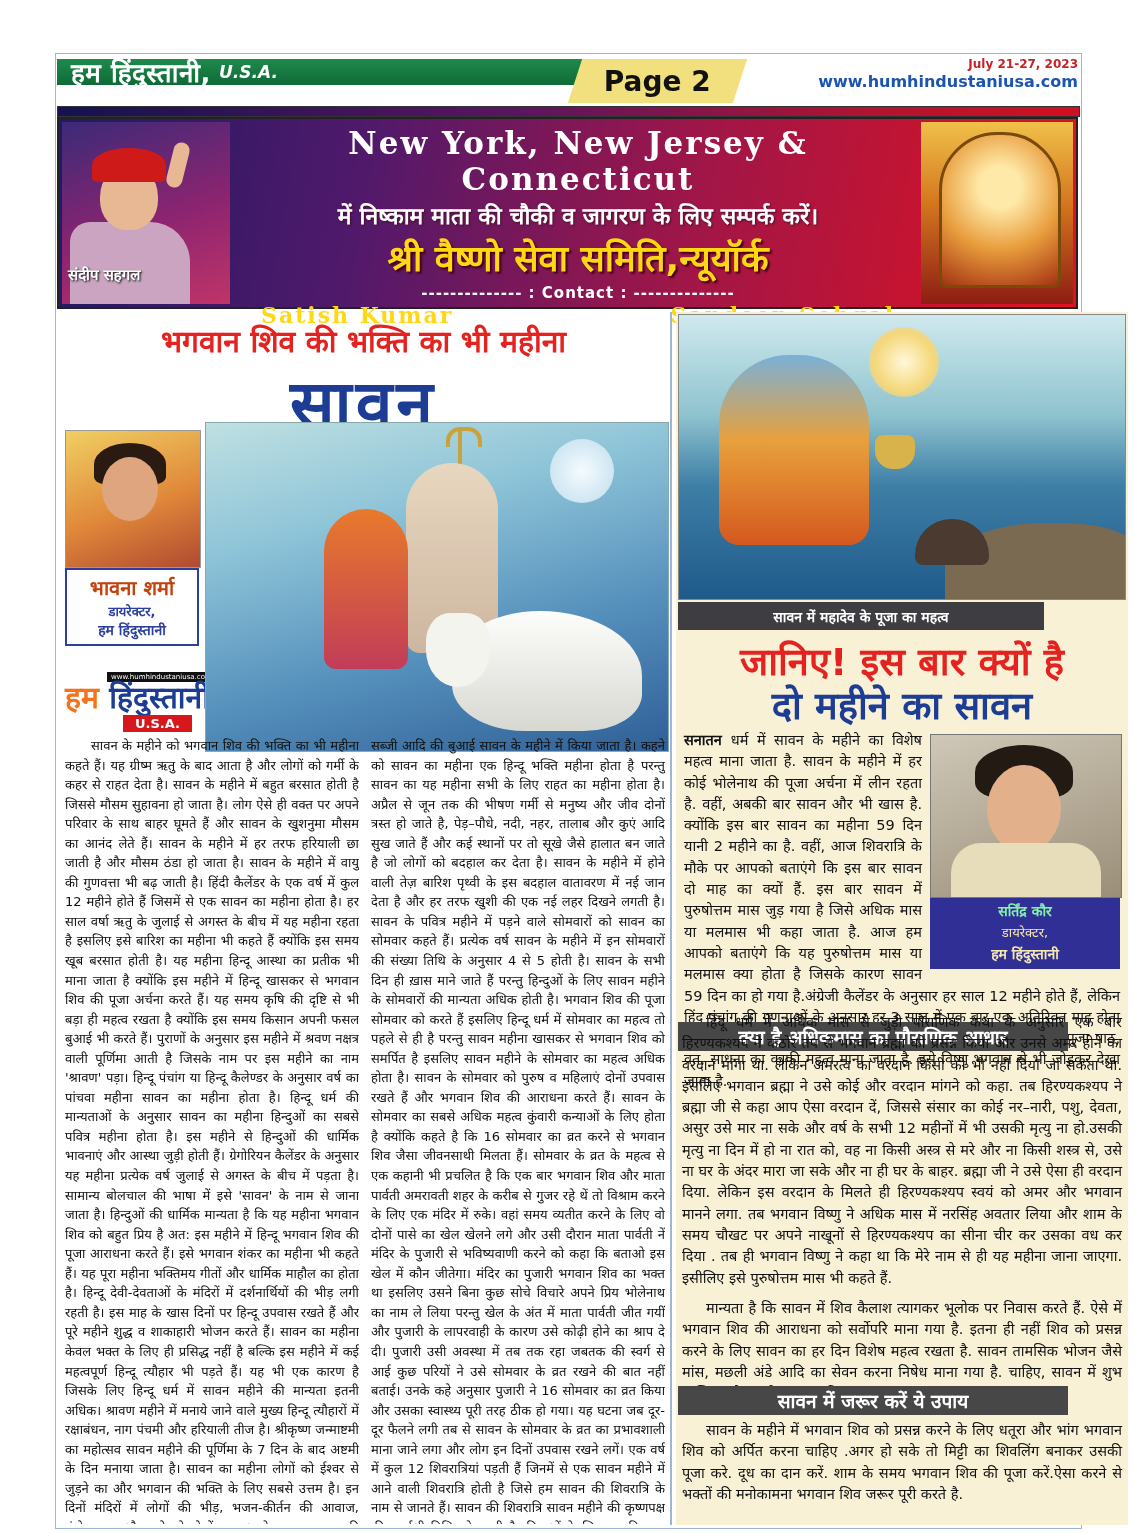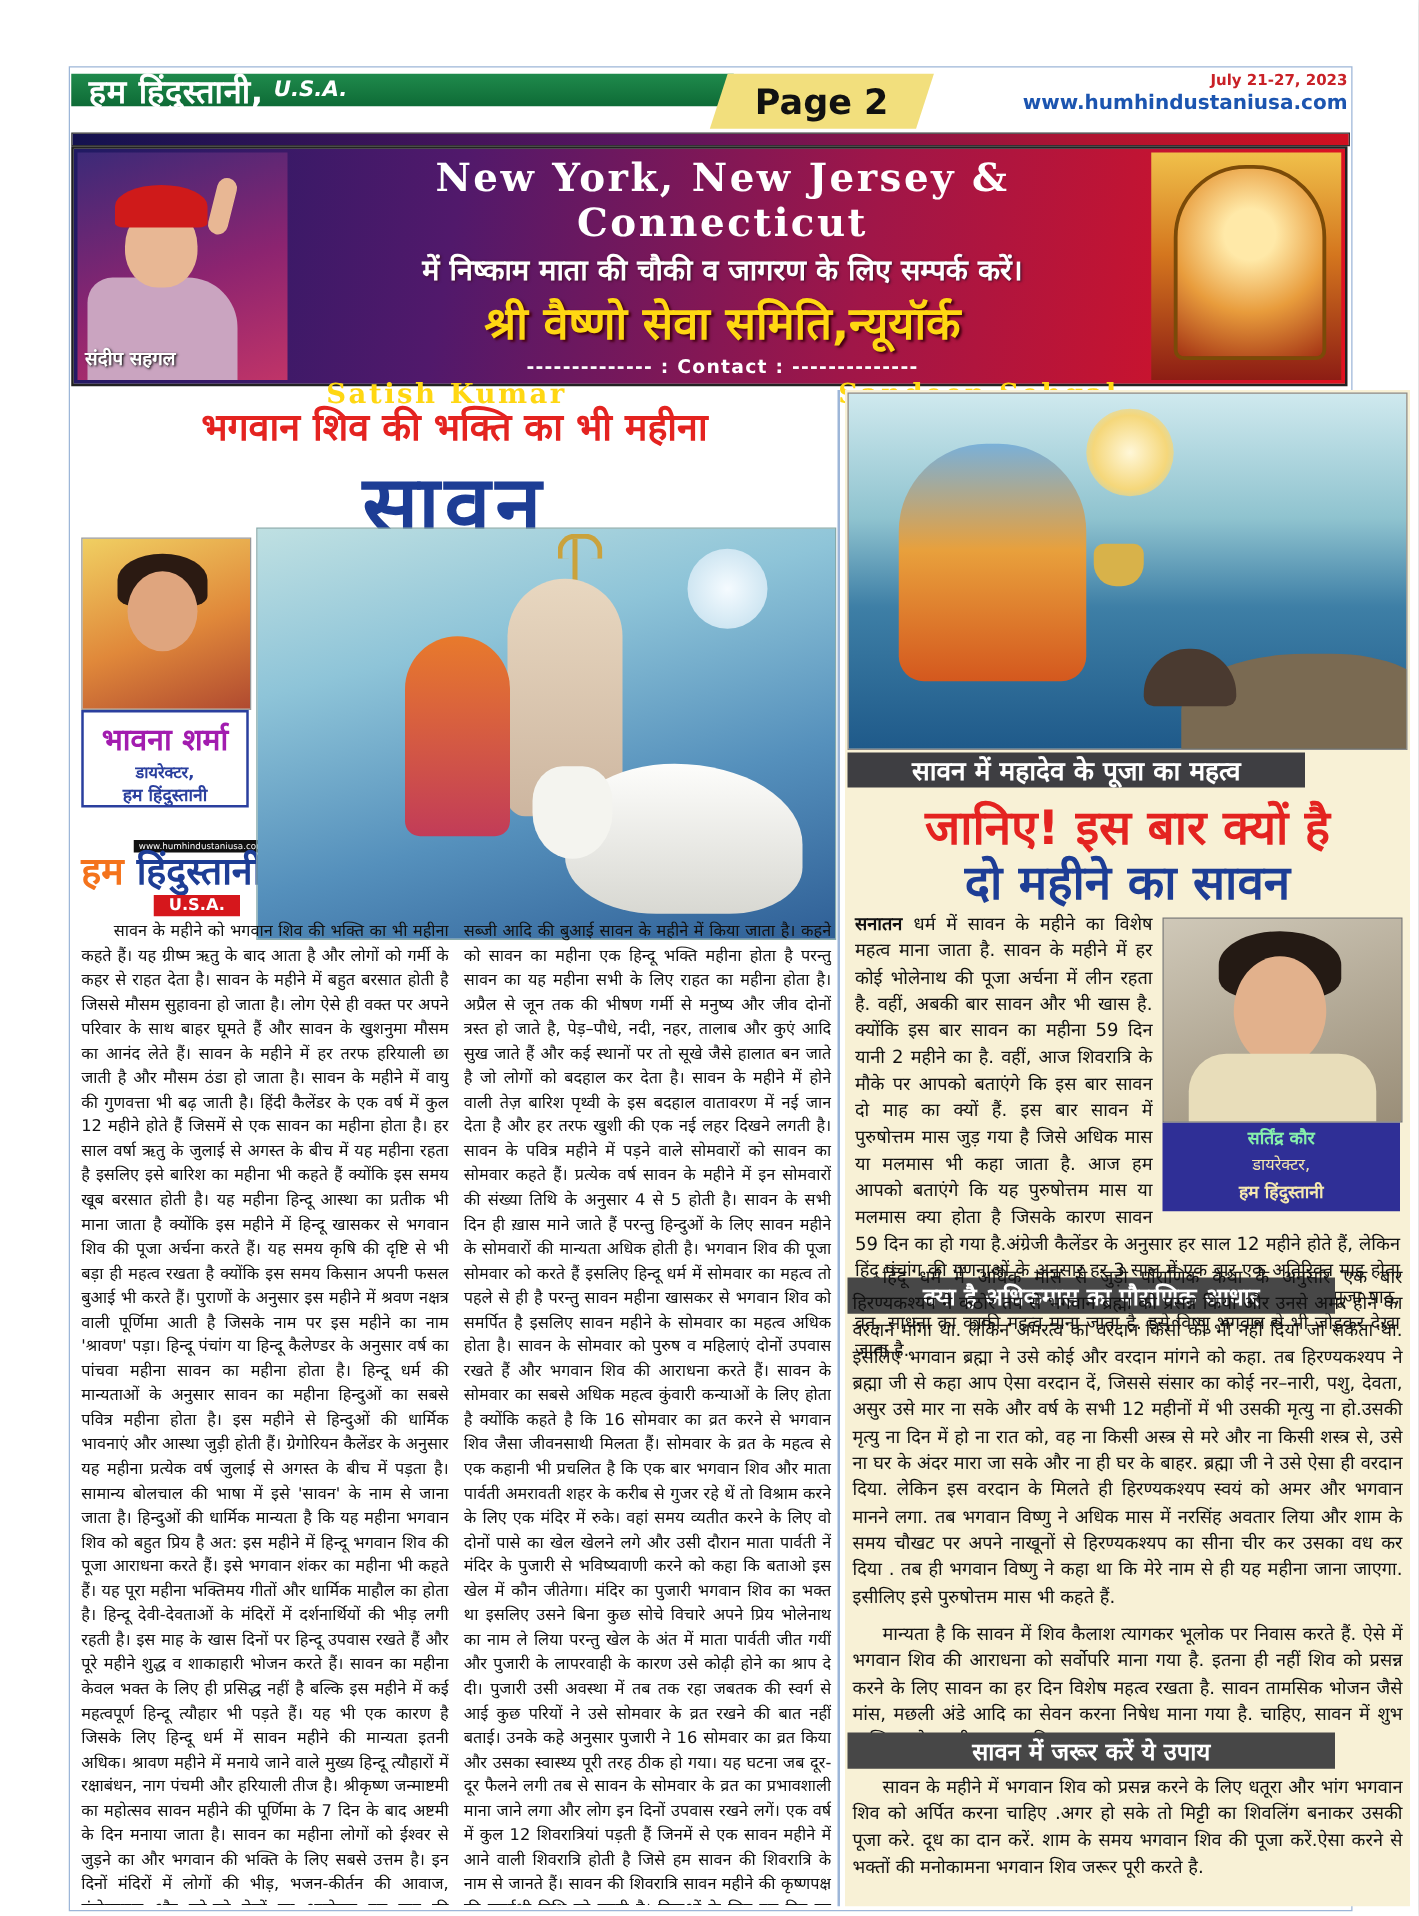--- a/index.html
+++ b/index.html
@@ -23,21 +23,21 @@
   
   #banner{left:57px;top:117px;width:1021px;height:192px;
      background:linear-gradient(100deg,#201a63 0%,#51196b 30%,#a01648 62%,#e01220 100%);
      border:2px solid #222;box-sizing:border-box;}
   .banner-photo{position:absolute;left:3px;top:3px;width:168px;height:182px;
      background:linear-gradient(160deg,#3c2a78,#8c2470 55%,#c03468);overflow:hidden;}
   .singer-head{position:absolute;left:38px;top:42px;width:58px;height:66px;border-radius:50% 50% 45% 45%;background:#e8b794;}
   .singer-cap{position:absolute;left:30px;top:26px;width:74px;height:34px;border-radius:50% 50% 10% 10%;background:#cf1a1a;}
   .singer-body{position:absolute;left:8px;top:100px;width:120px;height:85px;border-radius:20px 40px 0 0;background:#caa4c0;}
   .singer-hand{position:absolute;left:108px;top:20px;width:16px;height:46px;border-radius:8px;background:#e8b794;transform:rotate(14deg);}
-  .banner-photo-caption{position:absolute;left:6px;bottom:8px;color:#fff;font-weight:bold;font-size:15px;text-shadow:1px 1px 2px #000;}
+  .banner-photo-caption{position:absolute;left:6px;bottom:20px;color:#fff;font-weight:bold;font-size:15px;text-shadow:1px 1px 2px #000;}
   .deity-photo{position:absolute;right:3px;top:3px;width:152px;height:182px;
      background:linear-gradient(180deg,#f0c04a,#d4761e 45%,#8d1d14);overflow:hidden;}
   .deity-arch{position:absolute;left:18px;top:10px;width:116px;height:150px;border-radius:58px 58px 8px 8px;
      background:radial-gradient(circle at 50% 35%,#ffe9a8 0 18%,#e89c3c 55%,#a33214);border:3px solid #7a4a08;}
   .banner-text{position:absolute;left:172px;top:2px;width:694px;height:186px;text-align:center;color:#fff;}
   .bt-line1{font-family:"DejaVu Serif","Liberation Serif",serif;font-weight:bold;font-size:31px;letter-spacing:2px;margin-top:4px;}
   .bt-line2{font-weight:bold;font-size:23px;margin-top:2px;text-shadow:1px 1px 2px #40102a;}
   .bt-org{color:#ffd712;font-weight:bold;font-size:36px;margin-top:2px;text-shadow:2px 2px 2px #401;}
   .bt-contact{font-weight:bold;font-size:15px;margin-top:2px;letter-spacing:1px;}
   .bt-row{display:flex;justify-content:space-between;padding:0 30px;margin-top:0px;}
@@ -46,21 +46,21 @@
   
   #left-art{left:57px;top:312px;width:615px;height:1213px;border-right:2px solid #9db6d8;box-sizing:border-box;padding-left:22px;}
   .kicker{position:absolute;left:0;top:8px;width:100%;text-align:center;color:#e42320;font-weight:bold;font-size:30px;}
   .big-title{position:absolute;left:0;top:44px;width:100%;text-align:center;color:#1d3d95;font-weight:bold;font-size:66px;letter-spacing:4px;}
   .auth-photo-l{position:absolute;left:8px;top:118px;width:134px;height:136px;
      background:linear-gradient(160deg,#f0cf62,#e0883a 55%,#b04a30);overflow:hidden;border:1px solid #999;}
   .auth-face{position:absolute;left:36px;top:26px;width:56px;height:64px;border-radius:50%;background:#dfa57e;}
   .auth-hair{position:absolute;left:28px;top:12px;width:72px;height:42px;border-radius:50% 50% 20% 20%;background:#2b1a12;}
   .auth-box-l{position:absolute;left:8px;top:256px;width:134px;height:78px;background:#fff;border:2px solid #2a3f9e;
      box-sizing:border-box;text-align:center;padding-top:4px;}
-  .auth-box-l .nm{font-weight:bold;font-size:24px;color:#a21caf;}
+  .auth-box-l .nm{font-weight:bold;font-size:20px;color:#c2410c;}
   .auth-box-l .rl{font-weight:bold;font-size:13px;color:#2a3f9e;margin-top:1px;}
   .auth-box-l .og{font-weight:bold;font-size:14px;color:#2a3f9e;}
   .logo-box{position:absolute;left:8px;top:352px;width:150px;height:86px;text-align:left;}
   .logo-site{display:inline-block;background:#111;color:#fff;font-size:7px;padding:1px 4px;margin-left:42px;}
   .logo-main{font-weight:bold;font-size:30px;line-height:1.0;}
   .logo-main .f{color:#f4731c;} .logo-main .r{color:#1d3d95;}
   .logo-badge{display:inline-block;background:#d6171c;color:#fff;font-weight:bold;font-size:13px;padding:1px 12px;margin-left:58px;margin-top:2px;}
   .main-img{position:absolute;left:148px;top:110px;width:462px;height:328px;border:1px solid #8aa;
      background:linear-gradient(165deg,#bfe0e2 0%,#8ec4d8 30%,#5590bc 65%,#2f5f96 100%);overflow:hidden;}
   .mi-moon{position:absolute;right:54px;top:16px;width:64px;height:64px;border-radius:50%;background:radial-gradient(circle,#f5fbff,#cfe6f2 70%,rgba(207,230,242,0));}
@@ -78,21 +78,21 @@
   #right-art{left:676px;top:312px;width:452px;height:1213px;background:#f8f1d6;}
   .top-img{position:absolute;left:2px;top:2px;width:448px;height:286px;border:1px solid #888;box-sizing:border-box;
      background:linear-gradient(180deg,#cfe9ee 0%,#8fc3cf 35%,#3e7fa6 60%,#1f5a8a 100%);overflow:hidden;}
   .ti-sun{position:absolute;left:190px;top:12px;width:70px;height:70px;border-radius:50%;background:radial-gradient(circle,#fff7d8,#f5d77a 60%,rgba(245,215,122,0));}
   .ti-rama{position:absolute;left:40px;top:40px;width:150px;height:190px;border-radius:70px 70px 20px 20px;
      background:linear-gradient(180deg,#7ab0d8 0%,#e8a03c 45%,#d4581e 100%);}
   .ti-pot{position:absolute;left:196px;top:120px;width:40px;height:34px;border-radius:8px 8px 18px 18px;background:#d8b24a;}
   .ti-ling{position:absolute;left:236px;bottom:34px;width:74px;height:46px;border-radius:36px 36px 8px 8px;background:#4a3a30;}
   .ti-rock{position:absolute;right:-20px;bottom:-14px;width:200px;height:90px;border-radius:50% 40% 0 0;background:#7a6a52;}
   .cap-bar{position:absolute;left:2px;top:290px;width:366px;height:28px;background:#3e3e42;color:#fff;
-     display:flex;align-items:center;justify-content:center;font-weight:bold;font-size:21px;}
+     display:flex;align-items:center;justify-content:center;font-weight:bold;font-size:14px;}
   .r-head1{position:absolute;left:0;top:322px;width:100%;text-align:center;color:#e42320;font-weight:bold;font-size:38px;}
   .r-head2{position:absolute;left:0;top:366px;width:100%;text-align:center;color:#1d3d95;font-weight:bold;font-size:38px;}
   .r-intro{position:absolute;left:8px;top:418px;width:436px;height:270px;font-size:14.5px;line-height:21.3px;text-align:justify;color:#111;}
   .r-intro b{font-weight:bold;}
   .auth-wrap{float:right;width:190px;margin:4px 0 4px 8px;}
   .auth-photo-r{width:190px;height:162px;background:linear-gradient(160deg,#cfc8b8,#9a8e78);position:relative;overflow:hidden;border:1px solid #777;}
   .auth-photo-r .face{position:absolute;left:56px;top:30px;width:74px;height:88px;border-radius:50%;background:#e2b18c;}
   .auth-photo-r .hair{position:absolute;left:44px;top:10px;width:98px;height:54px;border-radius:50% 50% 30% 30%;background:#241a14;}
   .auth-photo-r .dress{position:absolute;left:20px;top:108px;width:150px;height:60px;border-radius:30px 30px 0 0;background:#e8ddba;}
   .auth-plate{width:190px;background:#2f2f96;color:#fff;text-align:center;padding:3px 0 4px;box-sizing:border-box;}

